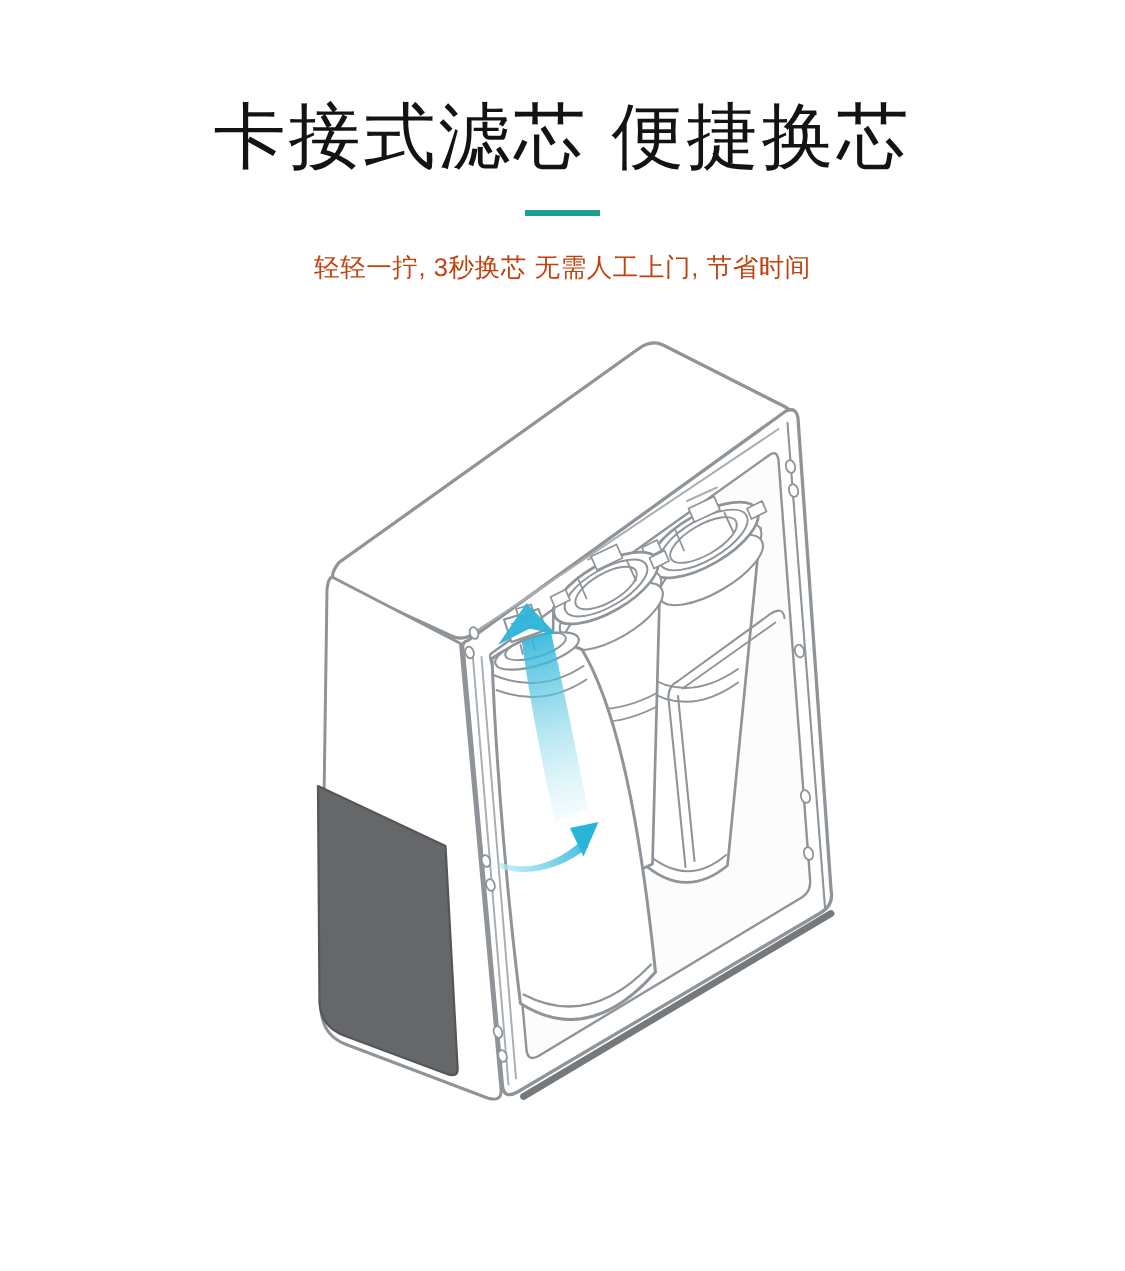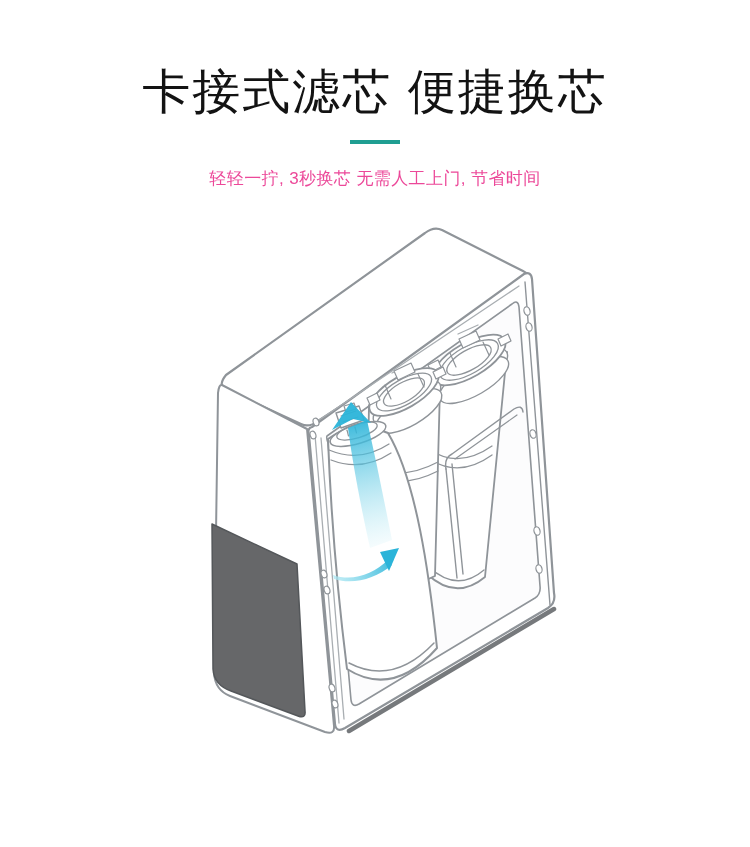--- a/index.html
+++ b/index.html
@@ -14,21 +14,21 @@
   .stage svg{display:block;width:100%;height:100%;}
 </style>
 </head>
 <body>
 
 <div class="page">
 
   <header class="hero-header">
     <h1 class="hero-title" style="color: rgb(19, 19, 19);">卡接式滤芯 便捷换芯</h1>
     <div class="hero-divider" style="background: rgb(31, 158, 146);"></div>
-    <p class="hero-subtitle" style="color: #ec4899;">轻轻一拧, 3秒换芯 无需人工上门, 节省时间</p>
+    <p class="hero-subtitle" style="color: #c2410c;">轻轻一拧, 3秒换芯 无需人工上门, 节省时间</p>
   </header>
 
   <div class="stage">
     <svg viewBox="0 0 380 560">
       <defs>
         <linearGradient id="gUp" gradientUnits="userSpaceOnUse" x1="160" y1="200" x2="190" y2="330">
           <stop offset="0" stop-opacity="0.92" stop-color="#2bb4d9"></stop>
           <stop offset="1" stop-opacity="0.06" stop-color="#a9e6f2"></stop>
         </linearGradient>
         <linearGradient id="gTw" gradientUnits="userSpaceOnUse" x1="140" y1="352" x2="202" y2="330">

